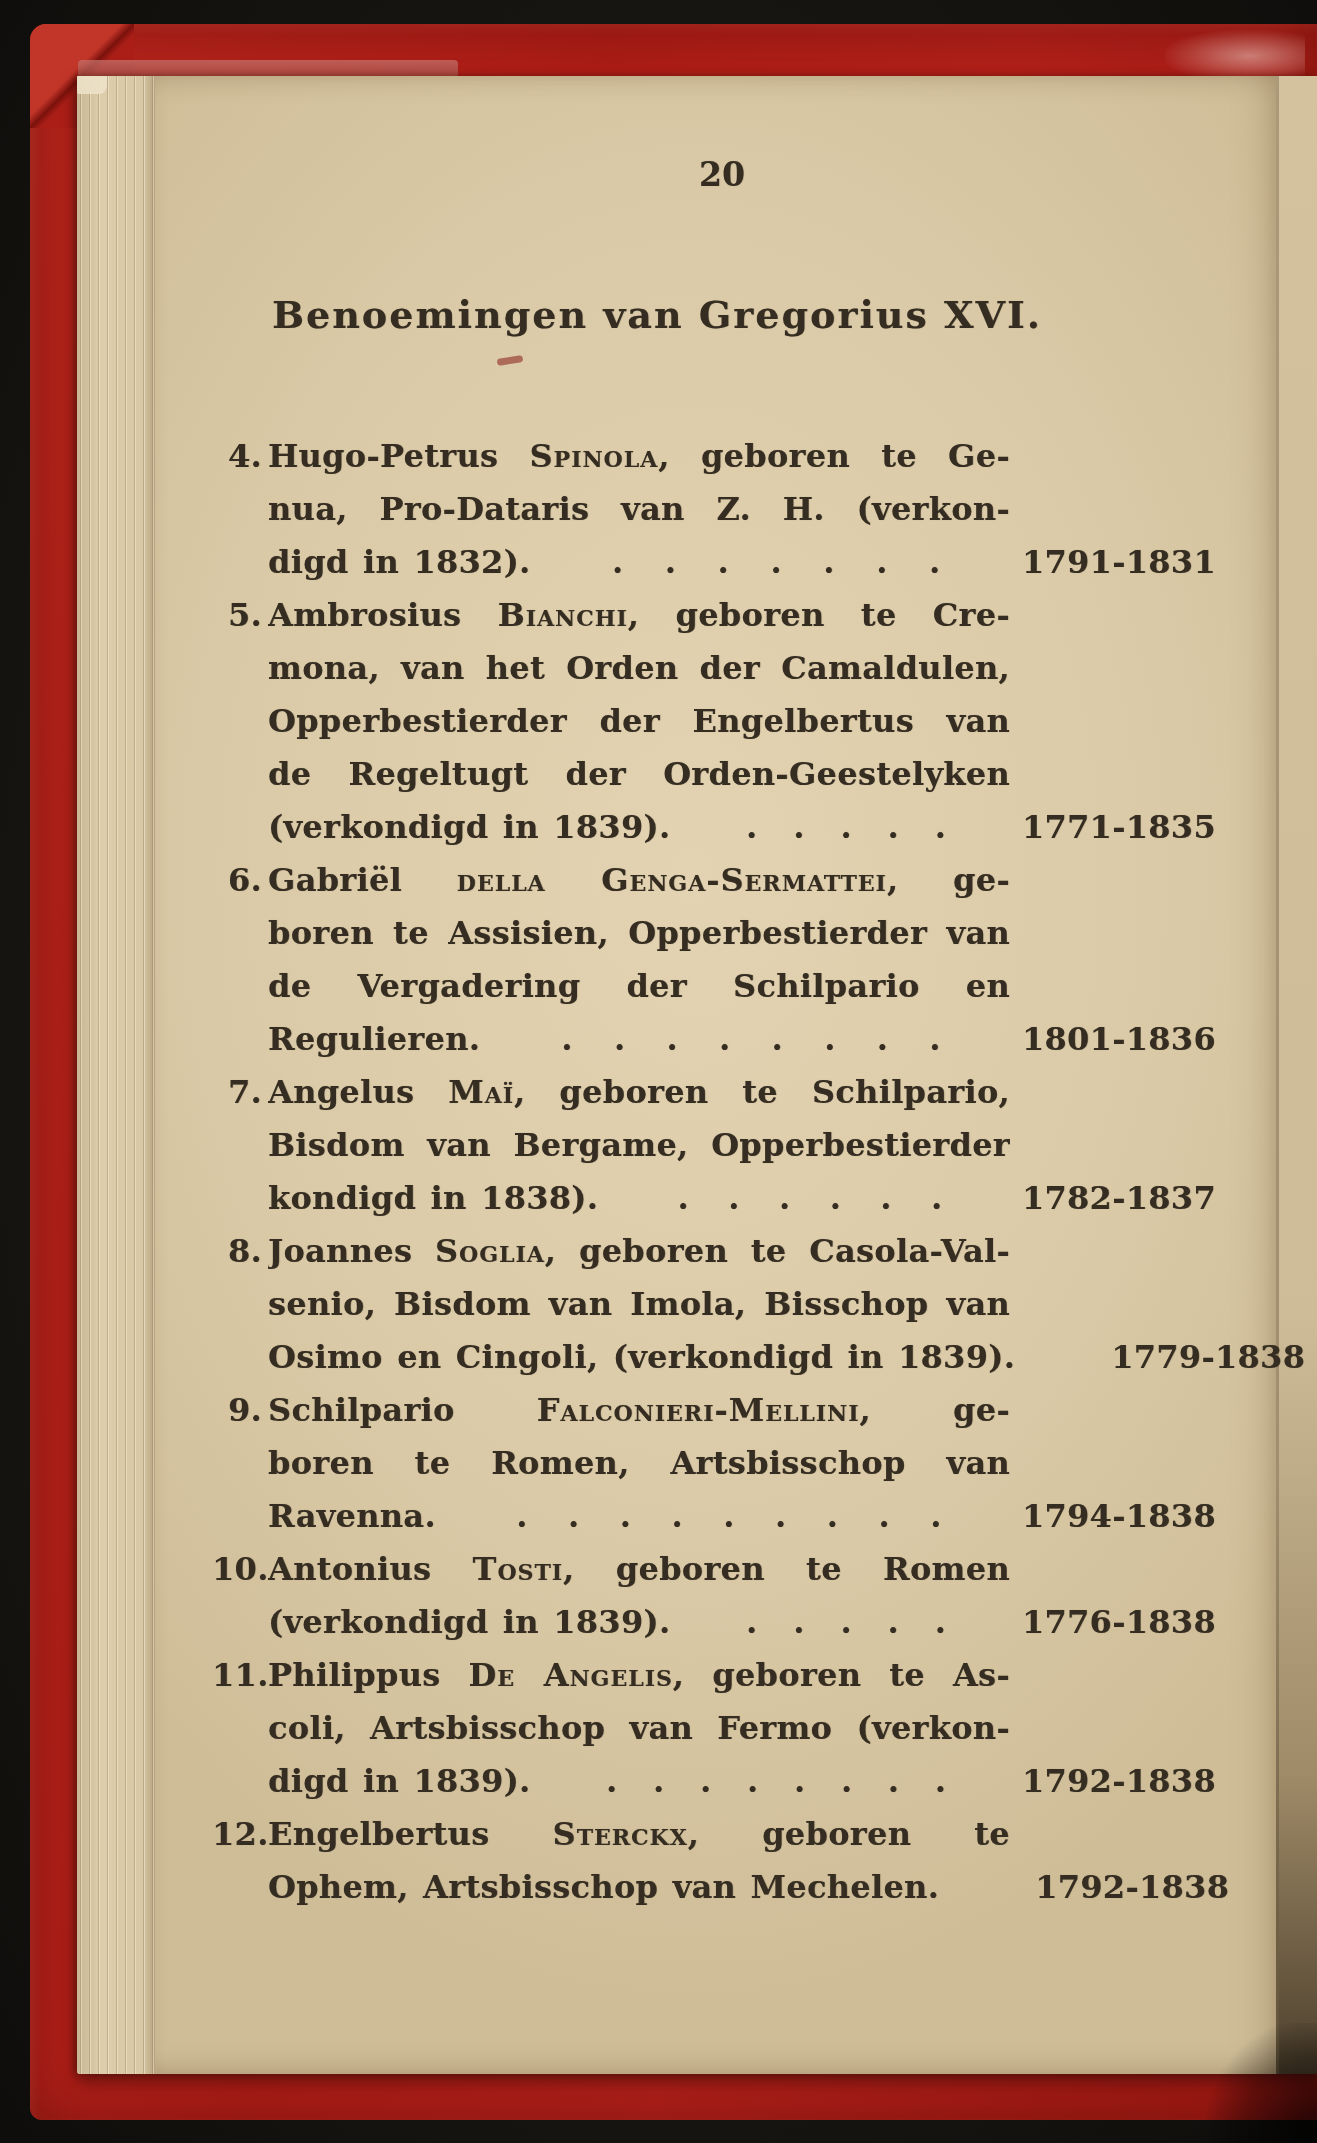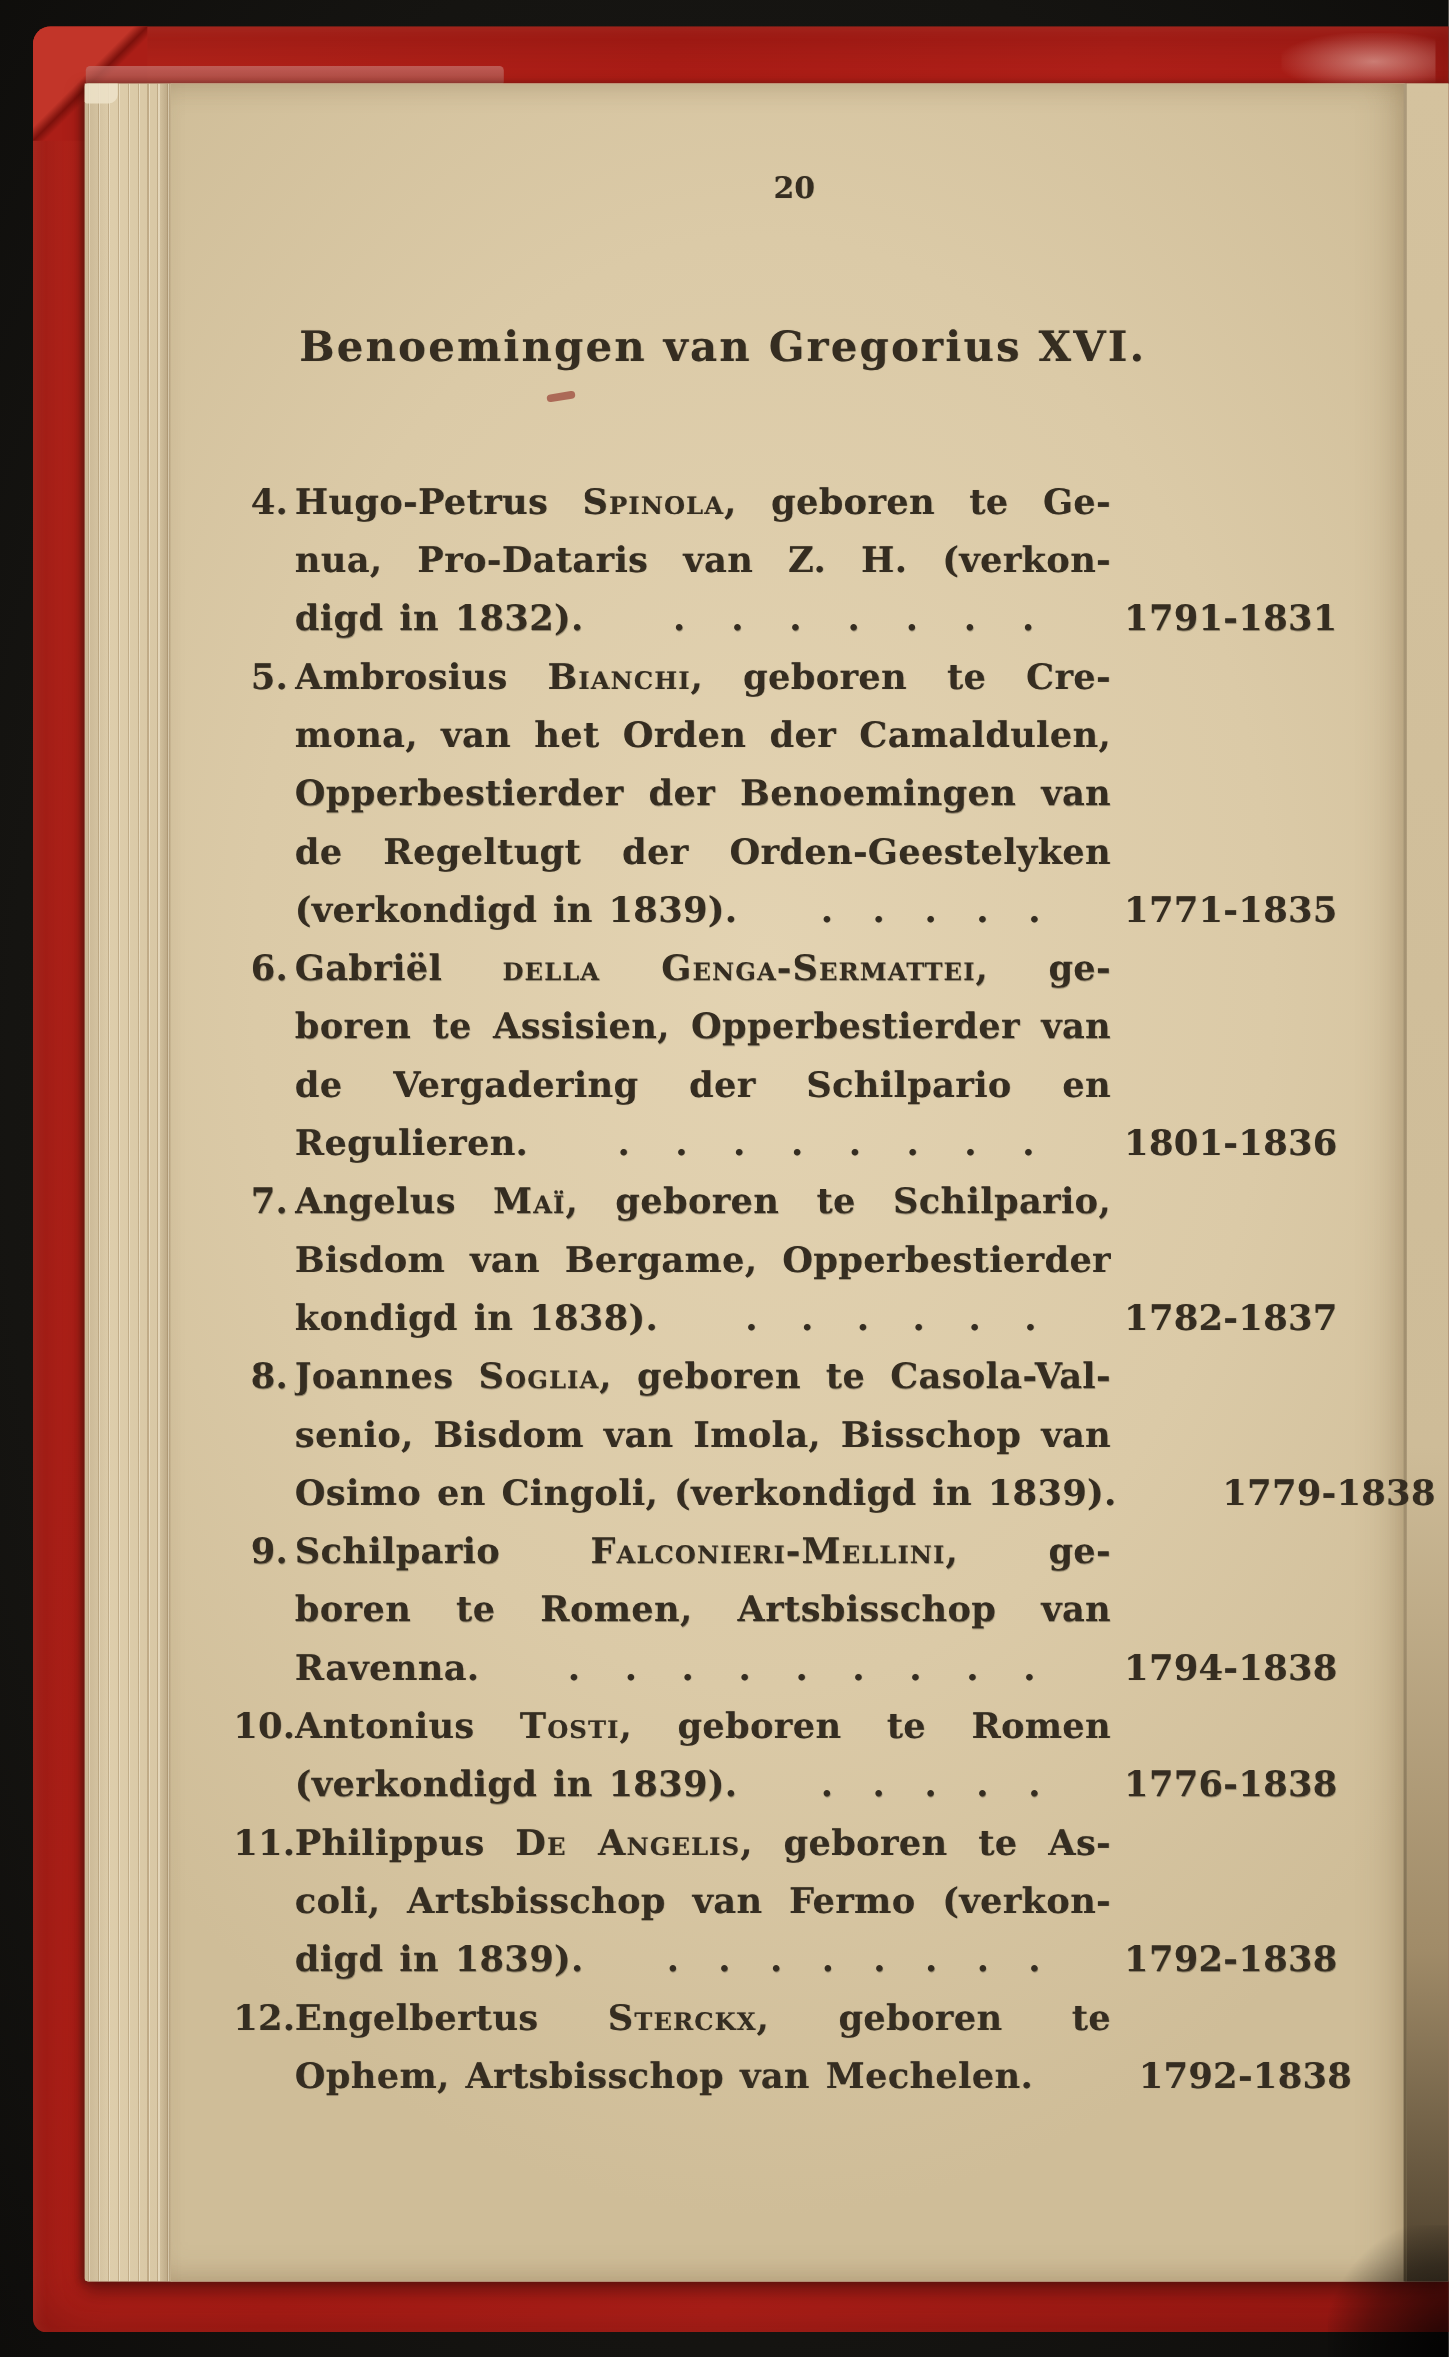--- a/index.html
+++ b/index.html
@@ -62,21 +62,21 @@
     background:linear-gradient(180deg,#ab997a 0%,#a08e6e 70%,#5f5138 100%);
   }
   .next-page{
     right:0;top:0;width:38px;bottom:0;
     background:linear-gradient(180deg,#d4c29e 0%,#cebc98 62%,#a08b68 85%,#4c3f2c 100%);
   }
   
   .ink{color:#352d21;text-shadow:.4px .4px .7px rgba(52,44,32,.45);}
   .page-number{
     left:690px;top:158px;width:64px;text-align:center;
-    font-size:27px;font-weight:bold;line-height:1;
+    font-size:33px;font-weight:bold;line-height:1;
   }
   .heading{
     left:155px;top:296px;width:1004px;text-align:center;
     font-size:38px;font-weight:bold;letter-spacing:2px;line-height:1;
   }
   .smudge{
     left:497px;top:357px;width:26px;height:7px;border-radius:4px;
     background:#9c4a3c;opacity:.75;transform:rotate(-9deg);
   }
   .entries{left:212px;top:430px;width:1004px;font-size:32px;font-weight:bold;letter-spacing:.3px;word-spacing:3px;}
@@ -127,21 +127,21 @@
           <span>.</span>
           <span>.</span>
         </span>
         <span class="date">1791-1831</span>
       </div>
     </div>
     <div class="entry">
       <span class="num">5.</span>
       <div class="jline"><span>Ambrosius </span><span class="sc">Bianchi</span><span>, geboren te Cre-</span></div>
       <div class="jline"><span>mona, van het Orden der Camaldulen,</span></div>
-      <div class="jline"><span>Opperbestierder der Benoemingen van</span></div>
+      <div class="jline"><span>Opperbestierder der Engelbertus van</span></div>
       <div class="jline"><span>de Regeltugt der Orden-Geestelyken</span></div>
       <div class="lline">
         <span class="ltext"><span>(verkondigd in 1839).</span></span>
         <span class="leader">
           <span>.</span>
           <span>.</span>
           <span>.</span>
           <span>.</span>
           <span>.</span>
         </span>

